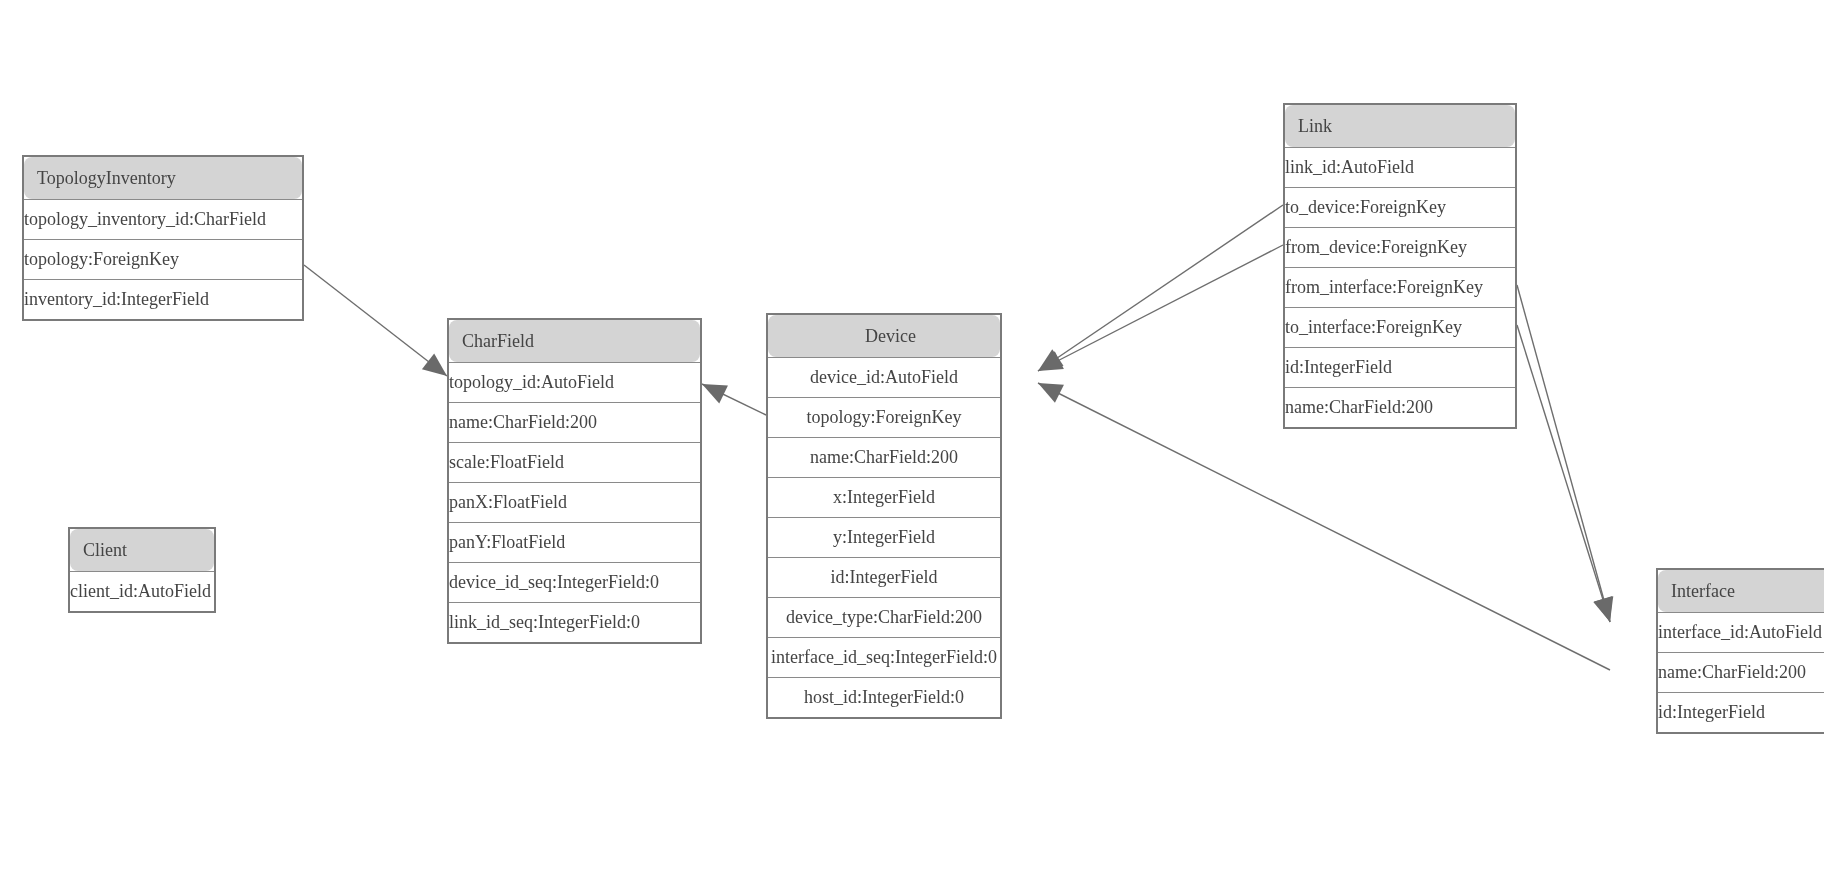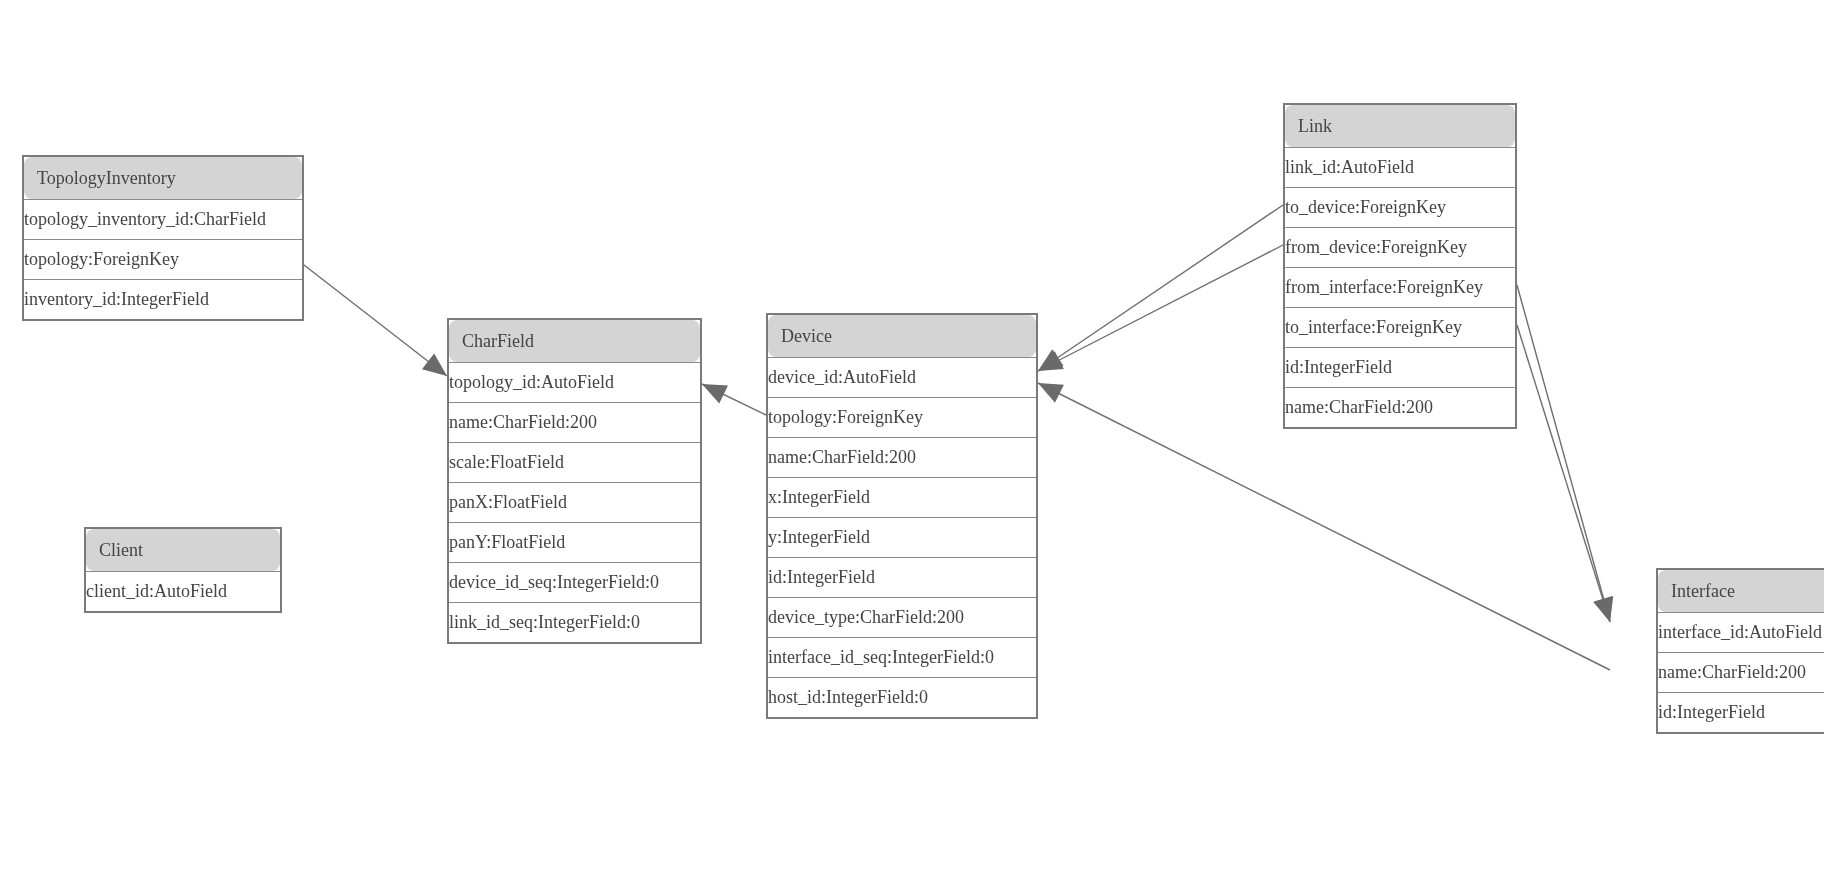--- a/index.html
+++ b/index.html
@@ -82,25 +82,25 @@
     <div class="entity" style="left: 447px; top: 318px; width: 255px;">
       <div class="entity-header">CharField</div>
       <div class="entity-field">topology_id:AutoField</div>
       <div class="entity-field">name:CharField:200</div>
       <div class="entity-field">scale:FloatField</div>
       <div class="entity-field">panX:FloatField</div>
       <div class="entity-field">panY:FloatField</div>
       <div class="entity-field">device_id_seq:IntegerField:0</div>
       <div class="entity-field">link_id_seq:IntegerField:0</div>
     </div>
-    <div class="entity" style="left: 84px; top: 527px; width: 198px;">
+    <div class="entity" style="left: 68px; top: 527px; width: 148px;">
       <div class="entity-header">Client</div>
       <div class="entity-field">client_id:AutoField</div>
     </div>
-    <div class="entity" style="left: 766px; top: 313px; width: 272px;">
+    <div class="entity" style="left: 766px; top: 313px; width: 236px; text-align: center;">
       <div class="entity-header">Device</div>
       <div class="entity-field">device_id:AutoField</div>
       <div class="entity-field">topology:ForeignKey</div>
       <div class="entity-field">name:CharField:200</div>
       <div class="entity-field">x:IntegerField</div>
       <div class="entity-field">y:IntegerField</div>
       <div class="entity-field">id:IntegerField</div>
       <div class="entity-field">device_type:CharField:200</div>
       <div class="entity-field">interface_id_seq:IntegerField:0</div>
       <div class="entity-field">host_id:IntegerField:0</div>

